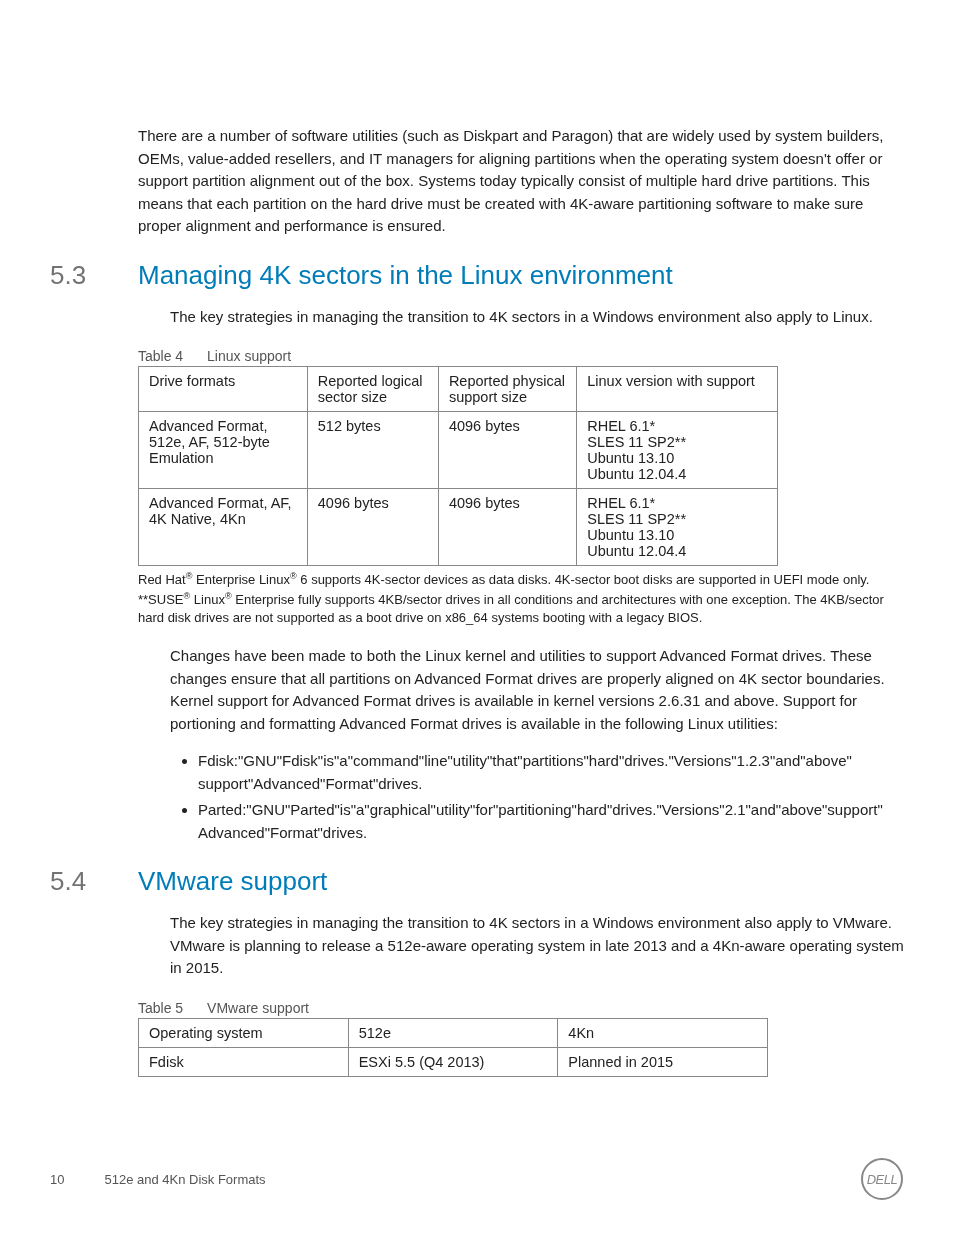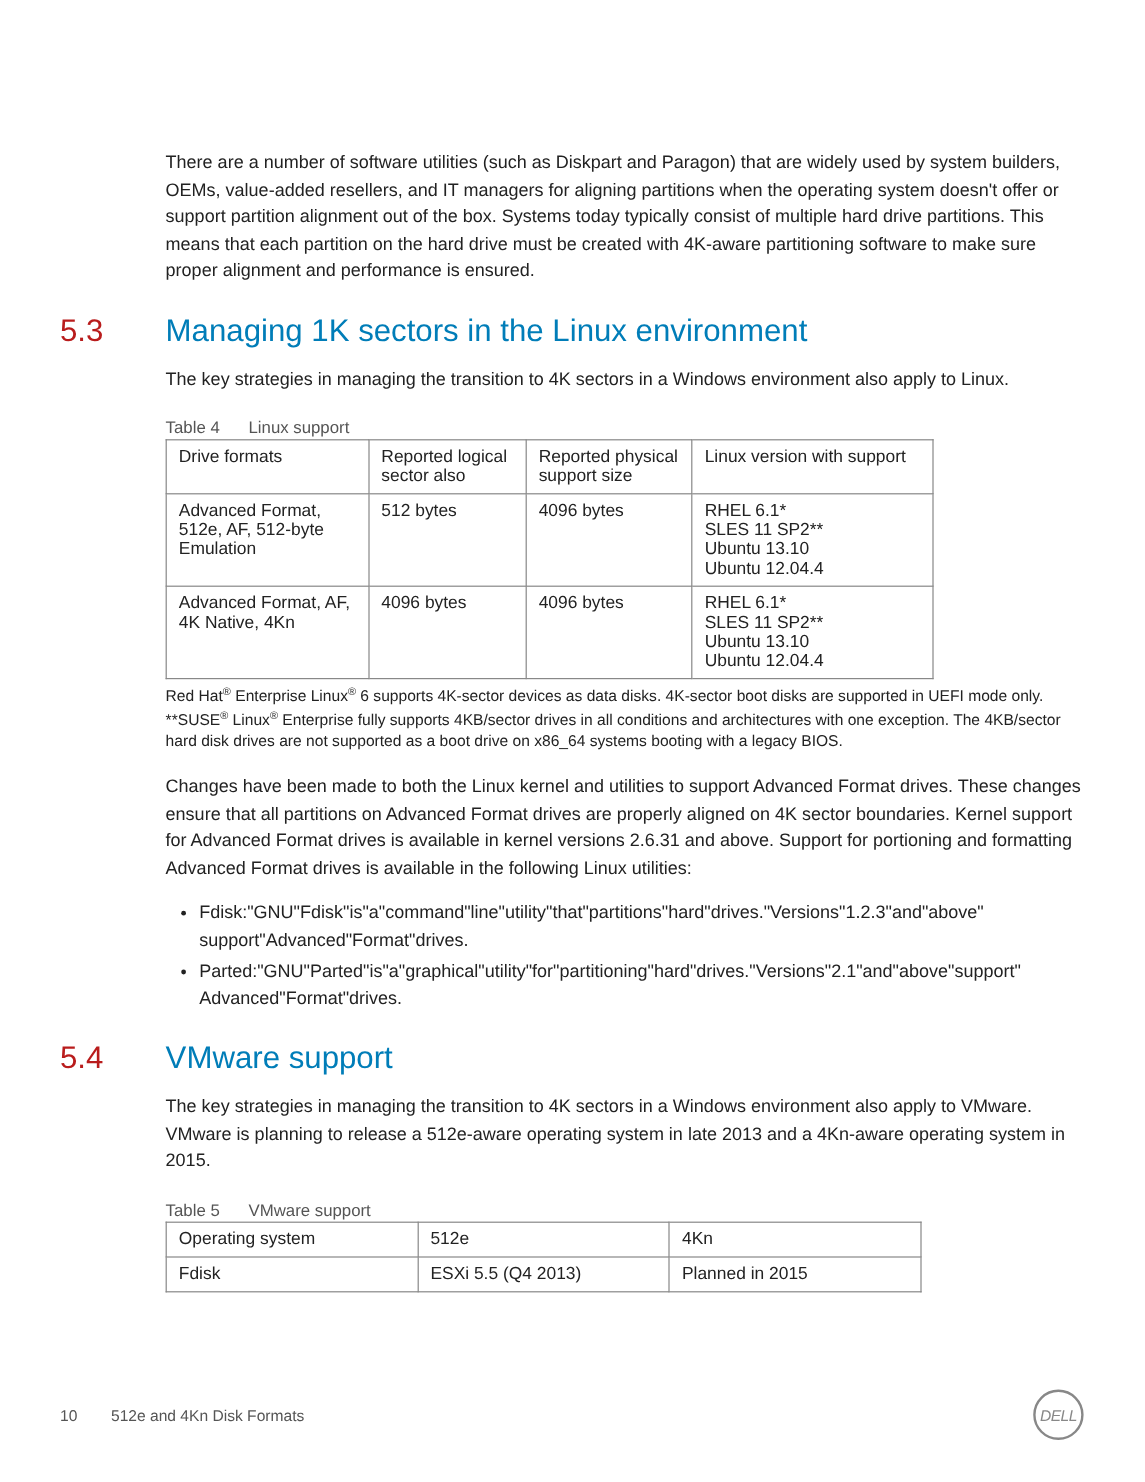--- a/index.html
+++ b/index.html
@@ -22,33 +22,33 @@
     line-height: 1.5;
     margin-bottom: 22px;
   }
   .section-row {
     display: flex;
     align-items: baseline;
     gap: 28px;
     margin-bottom: 2px;
   }
   .section-num {
-    color: #b91c1c;
+    color: #737373;
     font-size: 26px;
     font-weight: 400;
     width: 60px;
     flex-shrink: 0;
   }
   .section-title {
     color: #007db8;
     font-size: 26px;
     font-weight: 400;
   }
   .body-block {
-    margin-left: 88px;
+    margin-left: 120px;
     font-size: 15px;
     line-height: 1.5;
   }
   .table-caption {
     margin-left: 88px;
     font-size: 14px;
     color: #555;
     margin-top: 20px;
     margin-bottom: 2px;
   }
@@ -105,21 +105,21 @@
     left: 50px;
     right: 50px;
     display: flex;
     align-items: center;
     justify-content: space-between;
     font-size: 13px;
     color: #555;
   }
   .footer-left {
     display: flex;
-    gap: 28px;
+    gap: 40px;
     align-items: baseline;
   }
   .dell-logo {
     width: 44px;
     height: 44px;
   }
   .dell-logo circle {
     fill: none;
     stroke: #888;
     stroke-width: 2;
@@ -133,40 +133,40 @@
 </style>
 </head>
 <body>
 
 <div class="page">
 
   <p class="intro">There are a number of software utilities (such as Diskpart and Paragon) that are widely used by system builders, OEMs, value-added resellers, and IT managers for aligning partitions when the operating system doesn't offer or support partition alignment out of the box. Systems today typically consist of multiple hard drive partitions. This means that each partition on the hard drive must be created with 4K-aware partitioning software to make sure proper alignment and performance is ensured.</p>
 
   <div class="section-row">
     <div class="section-num">5.3</div>
-    <div class="section-title">Managing 1K sectors in the Linux environment</div>
+    <div class="section-title">Managing 4K sectors in the Linux environment</div>
   </div>
   <p class="body-block">The key strategies in managing the transition to 4K sectors in a Windows environment also apply to Linux.</p>
 
   <div class="table-caption">
     <span class="caption-label">Table 4</span>
     <span>Linux support</span>
   </div>
 
   <table class="data t4">
     <colgroup>
         <col class="c1">
         <col class="c2">
         <col class="c3">
         <col class="c4">
       </colgroup>
     <thead>
       <tr>
         <th>Drive formats</th>
-        <th>Reported logical sector also</th>
+        <th>Reported logical sector size</th>
         <th>Reported physical support size</th>
         <th>Linux version with support</th>
       </tr>
     </thead>
     <tbody>
       <tr>
         <td>Advanced Format, 512e, AF, 512-byte Emulation</td>
         <td>512 bytes</td>
         <td>4096 bytes</td>
         <td class="multiline">RHEL 6.1*

